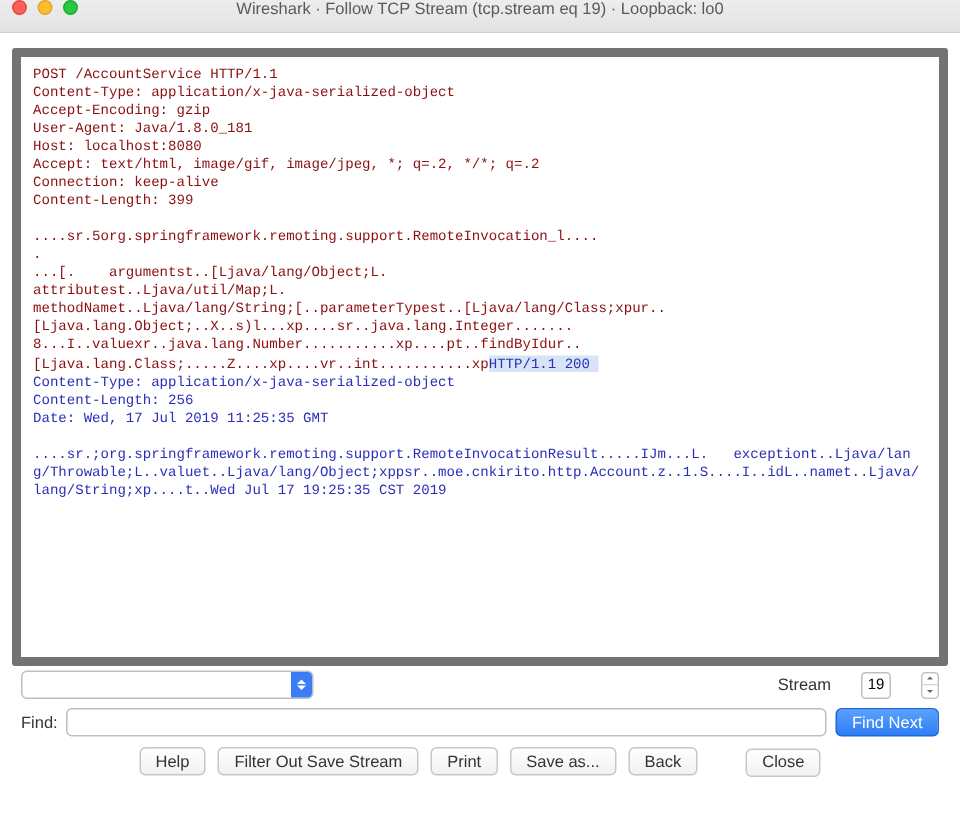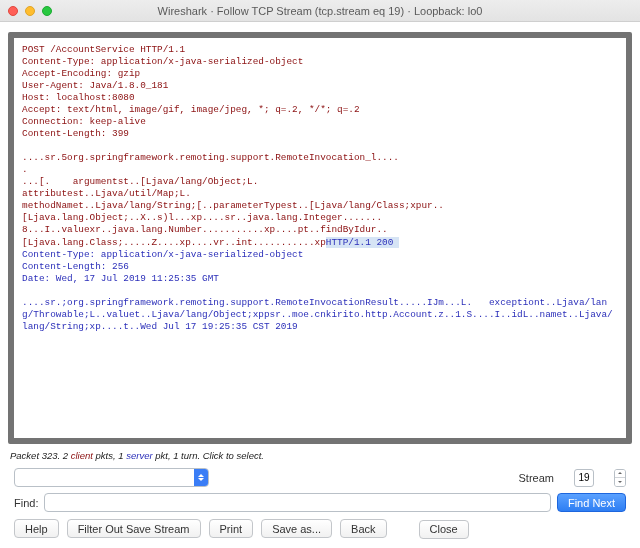--- a/index.html
+++ b/index.html
@@ -8,21 +8,20 @@
       background: #fff;
       width: 640px;
       height: 548px;
       overflow: hidden;
     }
     .titlebar {
       height: 22px;
       background: linear-gradient(#ededed, #e3e3e3);
       border-bottom: 1px solid #cfcfcf;
       display: flex;
-      align-items: center;
       padding: 0 8px;
       position: relative;
     }
     .traffic-lights { display: flex; gap: 7px; }
     .dot { width: 10px; height: 10px; border-radius: 50%; }
     .dot-red { background: #ff5f57; border: .5px solid #e1493f; }
     .dot-yellow { background: #ffbd2e; border: .5px solid #e0a528; }
     .dot-green { background: #28c840; border: .5px solid #1dab33; }
     .title {
       position: absolute;
@@ -149,21 +148,21 @@
     .stepper .half:first-child { border-bottom: 1px solid #d0d3d7; }
     .stepper .m-up, .stepper .m-down {
       width: 0; height: 0;
       border-left: 2.5px solid transparent;
       border-right: 2.5px solid transparent;
     }
     .stepper .m-up { border-bottom: 2.5px solid #666; }
     .stepper .m-down { border-top: 2.5px solid #666; }
     .bottom-bar {
       display: flex;
-      justify-content: flex-start;
+      justify-content: center;
       padding: 4px 6px;
       gap: 32px;
     }
     .bottom-left { display: flex; gap: 8px; }
   </style>
 </head>
 <body>
 
 <div class="titlebar">
   <div class="traffic-lights">
@@ -191,23 +190,20 @@
 methodNamet..Ljava/lang/String;[..parameterTypest..[Ljava/lang/Class;xpur..
 [Ljava.lang.Object;..X..s)l...xp....sr..java.lang.Integer.......
 8...I..valuexr..java.lang.Number...........xp....pt..findByIdur..
 [Ljava.lang.Class;.....Z....xp....vr..int...........xp</span><span class="server highlight">HTTP/1.1 200 </span><span class="server">
 Content-Type: application/x-java-serialized-object
 Content-Length: 256
 Date: Wed, 17 Jul 2019 11:25:35 GMT
 
 ....sr.;org.springframework.remoting.support.RemoteInvocationResult.....IJm...L.   exceptiont..Ljava/lang/Throwable;L..valuet..Ljava/lang/Object;xppsr..moe.cnkirito.http.Account.z..1.S....I..idL..namet..Ljava/lang/String;xp....t..Wed Jul 17 19:25:35 CST 2019</span></div>
 
-  <div class="summary">
-    <span>Packet 323. 2 </span><span class="c2">client</span><span> pkts, 1 </span><span class="c3">server</span><span> pkt, 1 turn. Click to select.</span>
-  </div>
 
   <div class="row row-controls">
     <div class="select" style="width:195px;">
       <span style="flex:1"></span>
       <span class="arrows">
         <span class="arrow-up"></span>
           <span class="arrow-down"></span>
       </span>
     </div>
     <div style="display:flex;align-items:center;gap:20px;">

